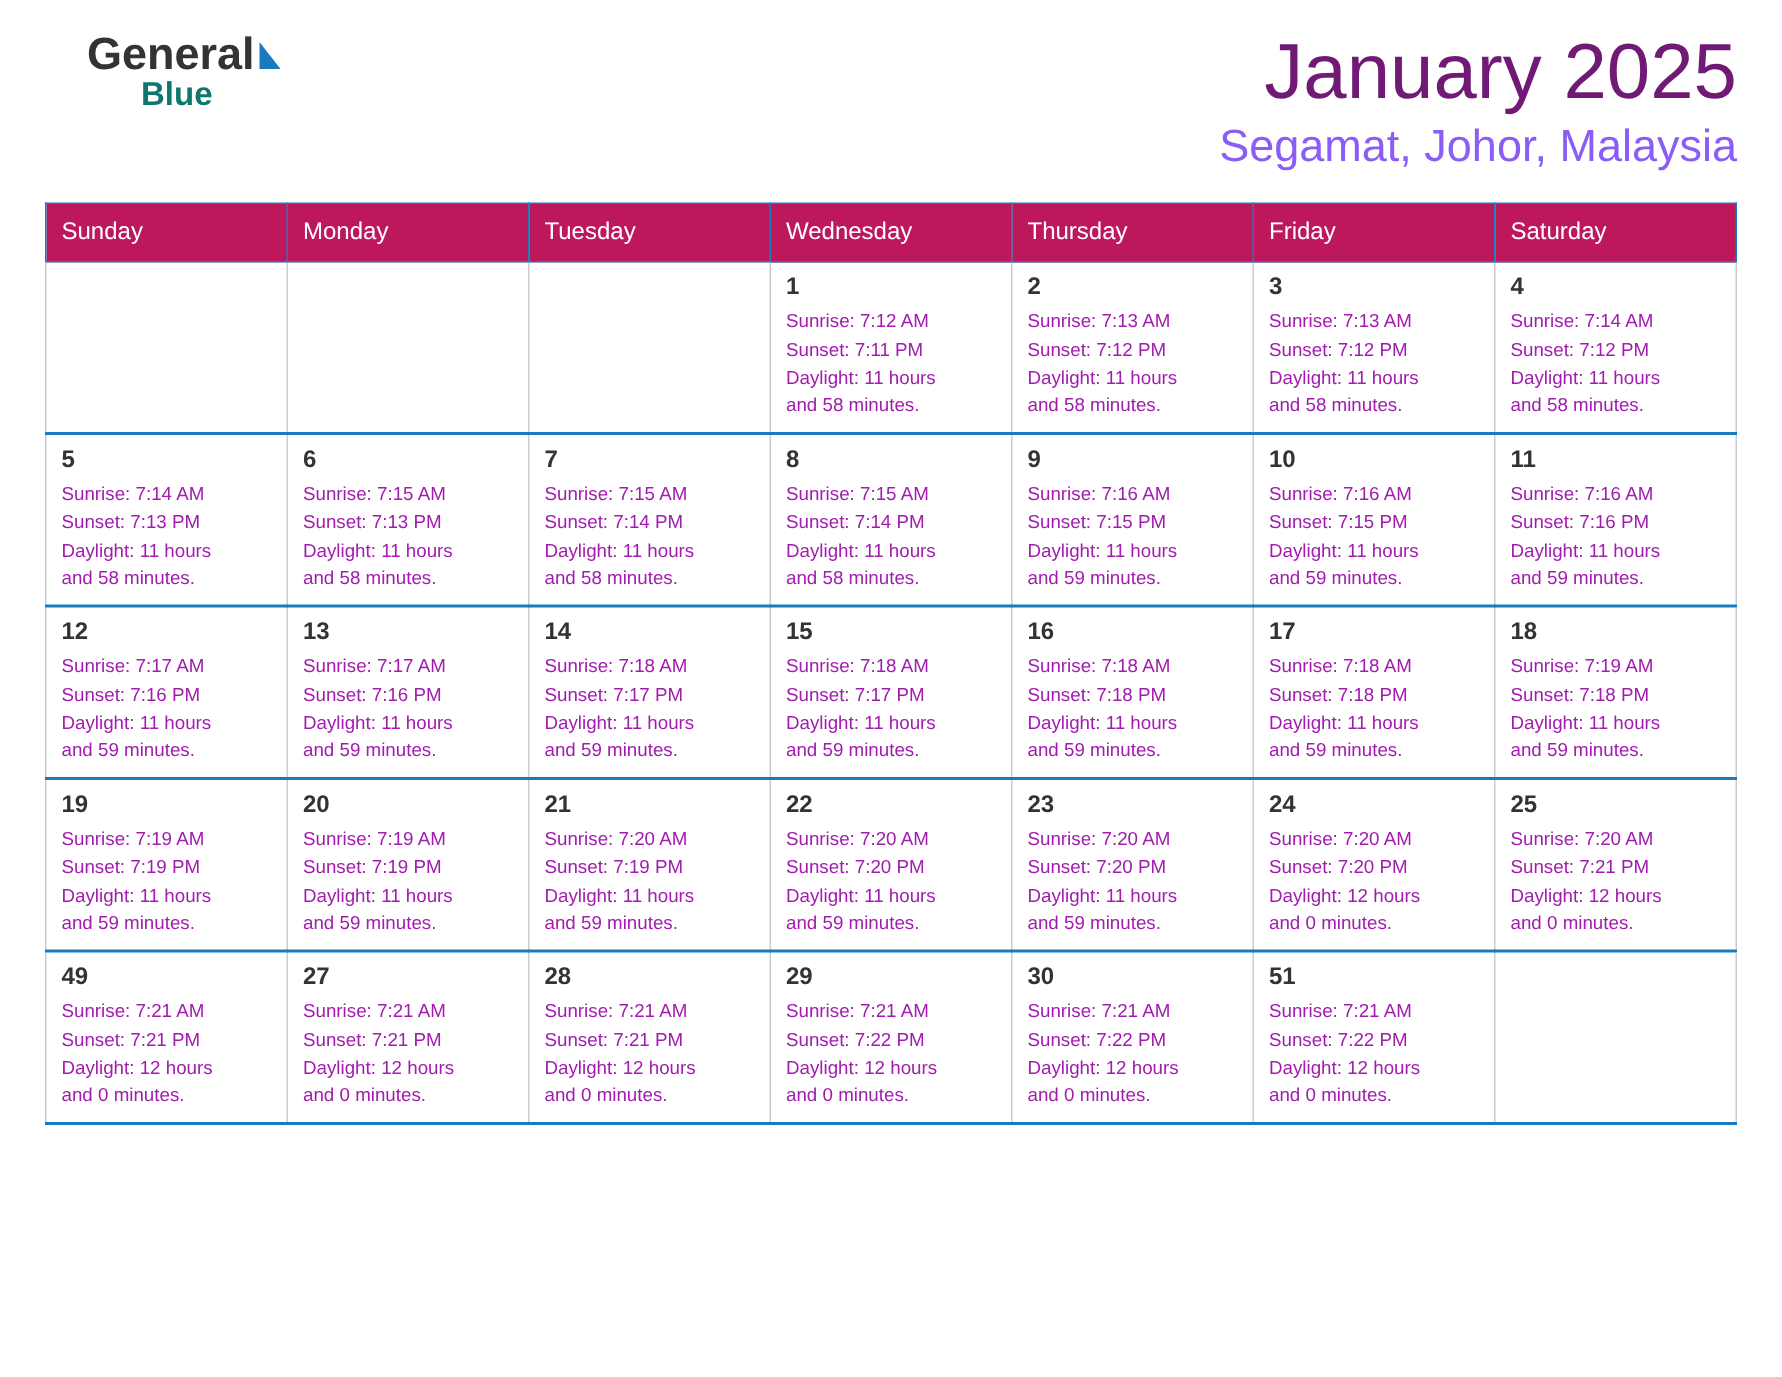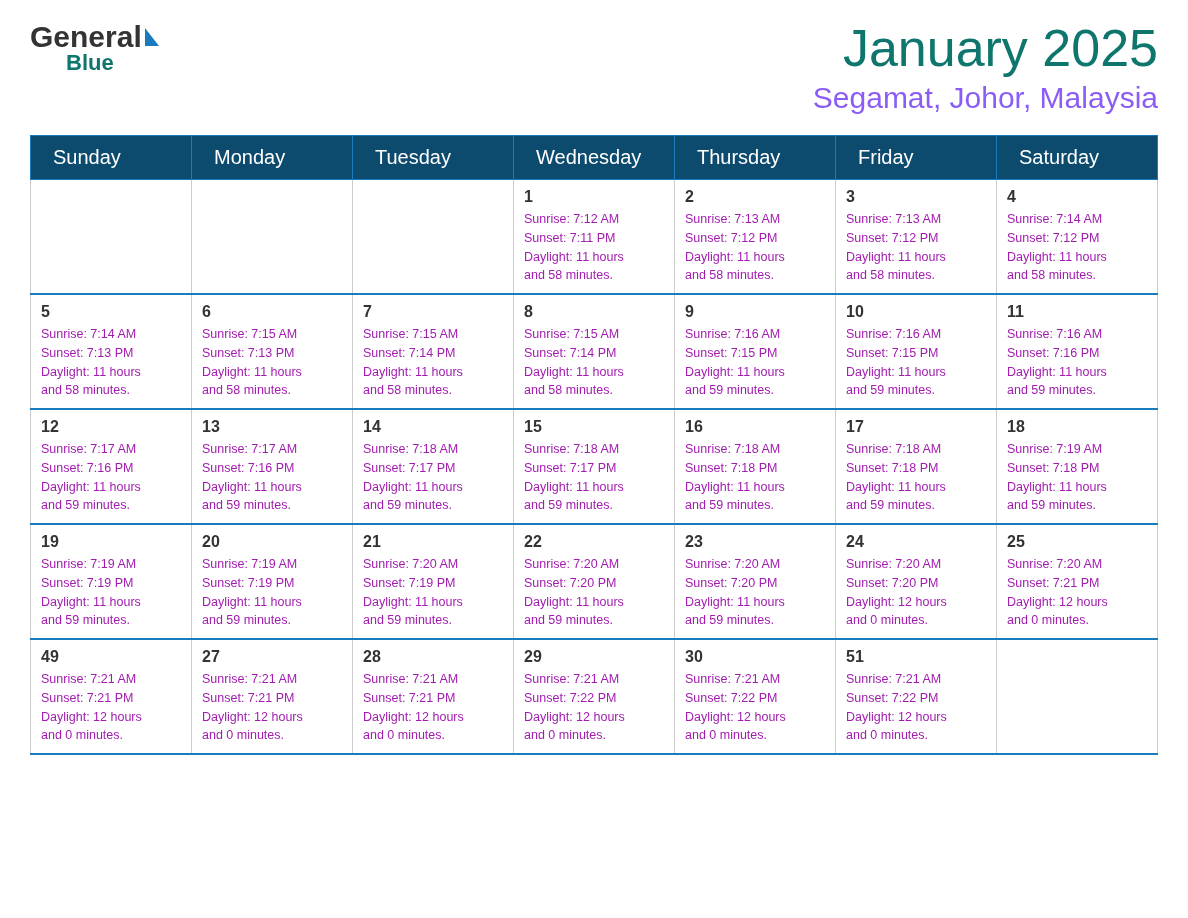--- a/index.html
+++ b/index.html
@@ -21,38 +21,38 @@
       display: flex;
       flex-direction: column;
       align-items: flex-start;
     }
     .title-block {
       text-align: right;
     }
     .month-title {
       font-size: 52px;
       font-weight: normal;
-      color: #0f766e;
+      color: #701a75;
       line-height: 1.1;
     }
     .location-title {
       font-size: 30px;
       color: #8b5cf6;
       margin-top: 4px;
     }
     table {
       width: 100%;
       border-collapse: collapse;
     }
     thead tr th {
-      background-color: #0c4a6e;
+      background-color: #be185d;
       color: #fff;
-      font-size: 20px;
+      font-size: 16px;
       font-weight: normal;
-      padding: 10px 22px;
+      padding: 10px 10px;
       text-align: left;
       border: 1px solid #1a7abf;
     }
     tbody tr td {
       border: 1px solid #ccc;
       padding: 8px 10px;
       vertical-align: top;
       width: calc(100% / 7);
       min-height: 100px;
     }
@@ -71,20 +71,21 @@
     tbody tr {
       border-bottom: 2px solid #1a7abf;
     }
     .empty-cell {
       background: #fff;
     }
     .logo-wrapper {
       display: flex;
       align-items: center;
       gap: 0px;
+      margin-left: 28px;
     }
     .logo-text-block {
       display: flex;
       flex-direction: column;
     }
     .logo-line1 {
       display: flex;
       align-items: center;
     }
     .general-text {

